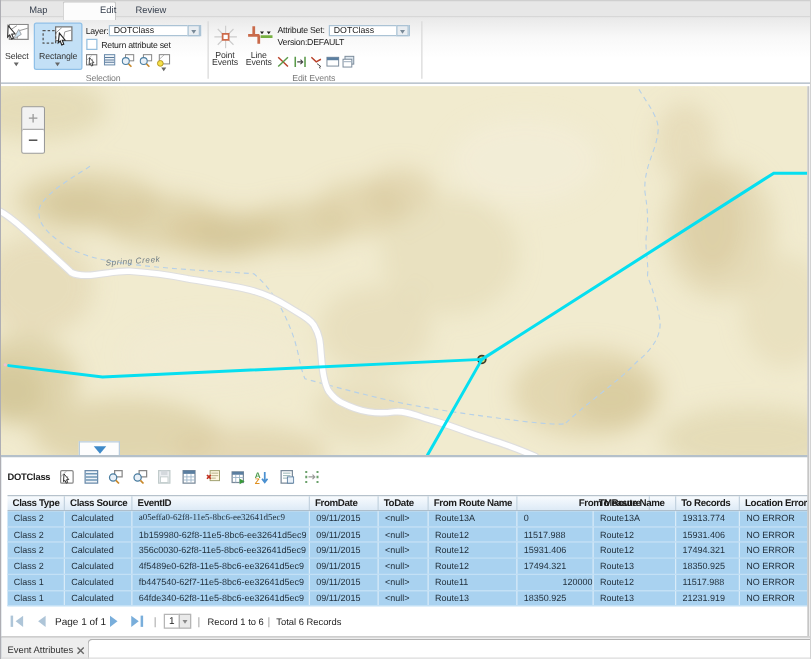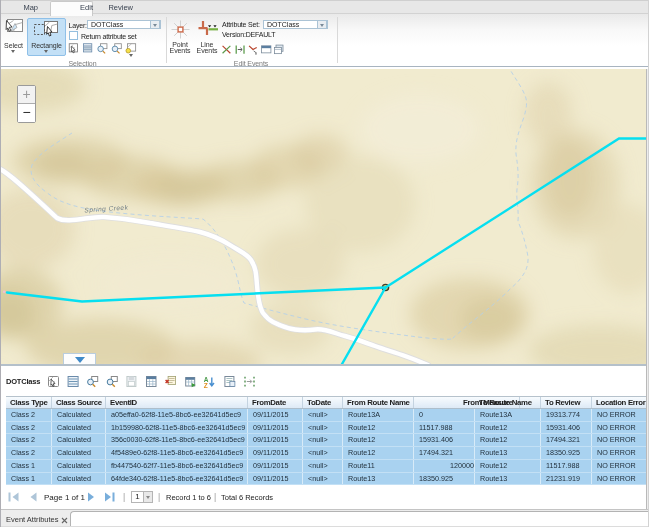--- a/index.html
+++ b/index.html
@@ -293,28 +293,28 @@
     <div class="abs" id="grid">
       <div class="hrow" id="hdr">
           <div class="hcell" style="left:0px;width:46px;">Class Type</div>
           <div class="hcell" style="left:46px;width:54px;">Class Source</div>
           <div class="hcell" style="left:100px;width:142px;">EventID</div>
           <div class="hcell" style="left:242px;width:55px;">FromDate</div>
           <div class="hcell" style="left:297px;width:40px;">ToDate</div>
           <div class="hcell" style="left:337px;width:71px;">From Route Name</div>
           <div class="hcell" style="left:408px;width:61px;margin-left:45px;">From Measure</div>
           <div class="hcell" style="left:469px;width:66px;">To Route Name</div>
-          <div class="hcell" style="left:535px;width:51px;">To Review</div>
+          <div class="hcell" style="left:535px;width:51px;">To Records</div>
           <div class="hcell" style="left:586px;width:55px;">Location Error</div>
         </div>
       <div id="rows">
           <div class="drow">
             <div class="dcell" style="left:0px;width:46px;">Class 2</div>
             <div class="dcell" style="left:46px;width:54px;">Calculated</div>
-            <div class="dcell" style="left:100px;width:142px;">a05effa0-62f8-11e5-8bc6-ee32641d5ec9</div>
+            <div class="dcell" style="left:100px;width:142px;font-family:Liberation Serif, serif;">a05effa0-62f8-11e5-8bc6-ee32641d5ec9</div>
             <div class="dcell" style="left:242px;width:55px;">09/11/2015</div>
             <div class="dcell" style="left:297px;width:40px;">&lt;null&gt;</div>
             <div class="dcell" style="left:337px;width:71px;">Route13A</div>
             <div class="dcell" style="left:408px;width:61px;">0</div>
             <div class="dcell" style="left:469px;width:66px;">Route13A</div>
             <div class="dcell" style="left:535px;width:51px;">19313.774</div>
             <div class="dcell" style="left:586px;width:55px;">NO ERROR</div>
           </div>
 <div class="drow">
             <div class="dcell" style="left:0px;width:46px;">Class 2</div>

